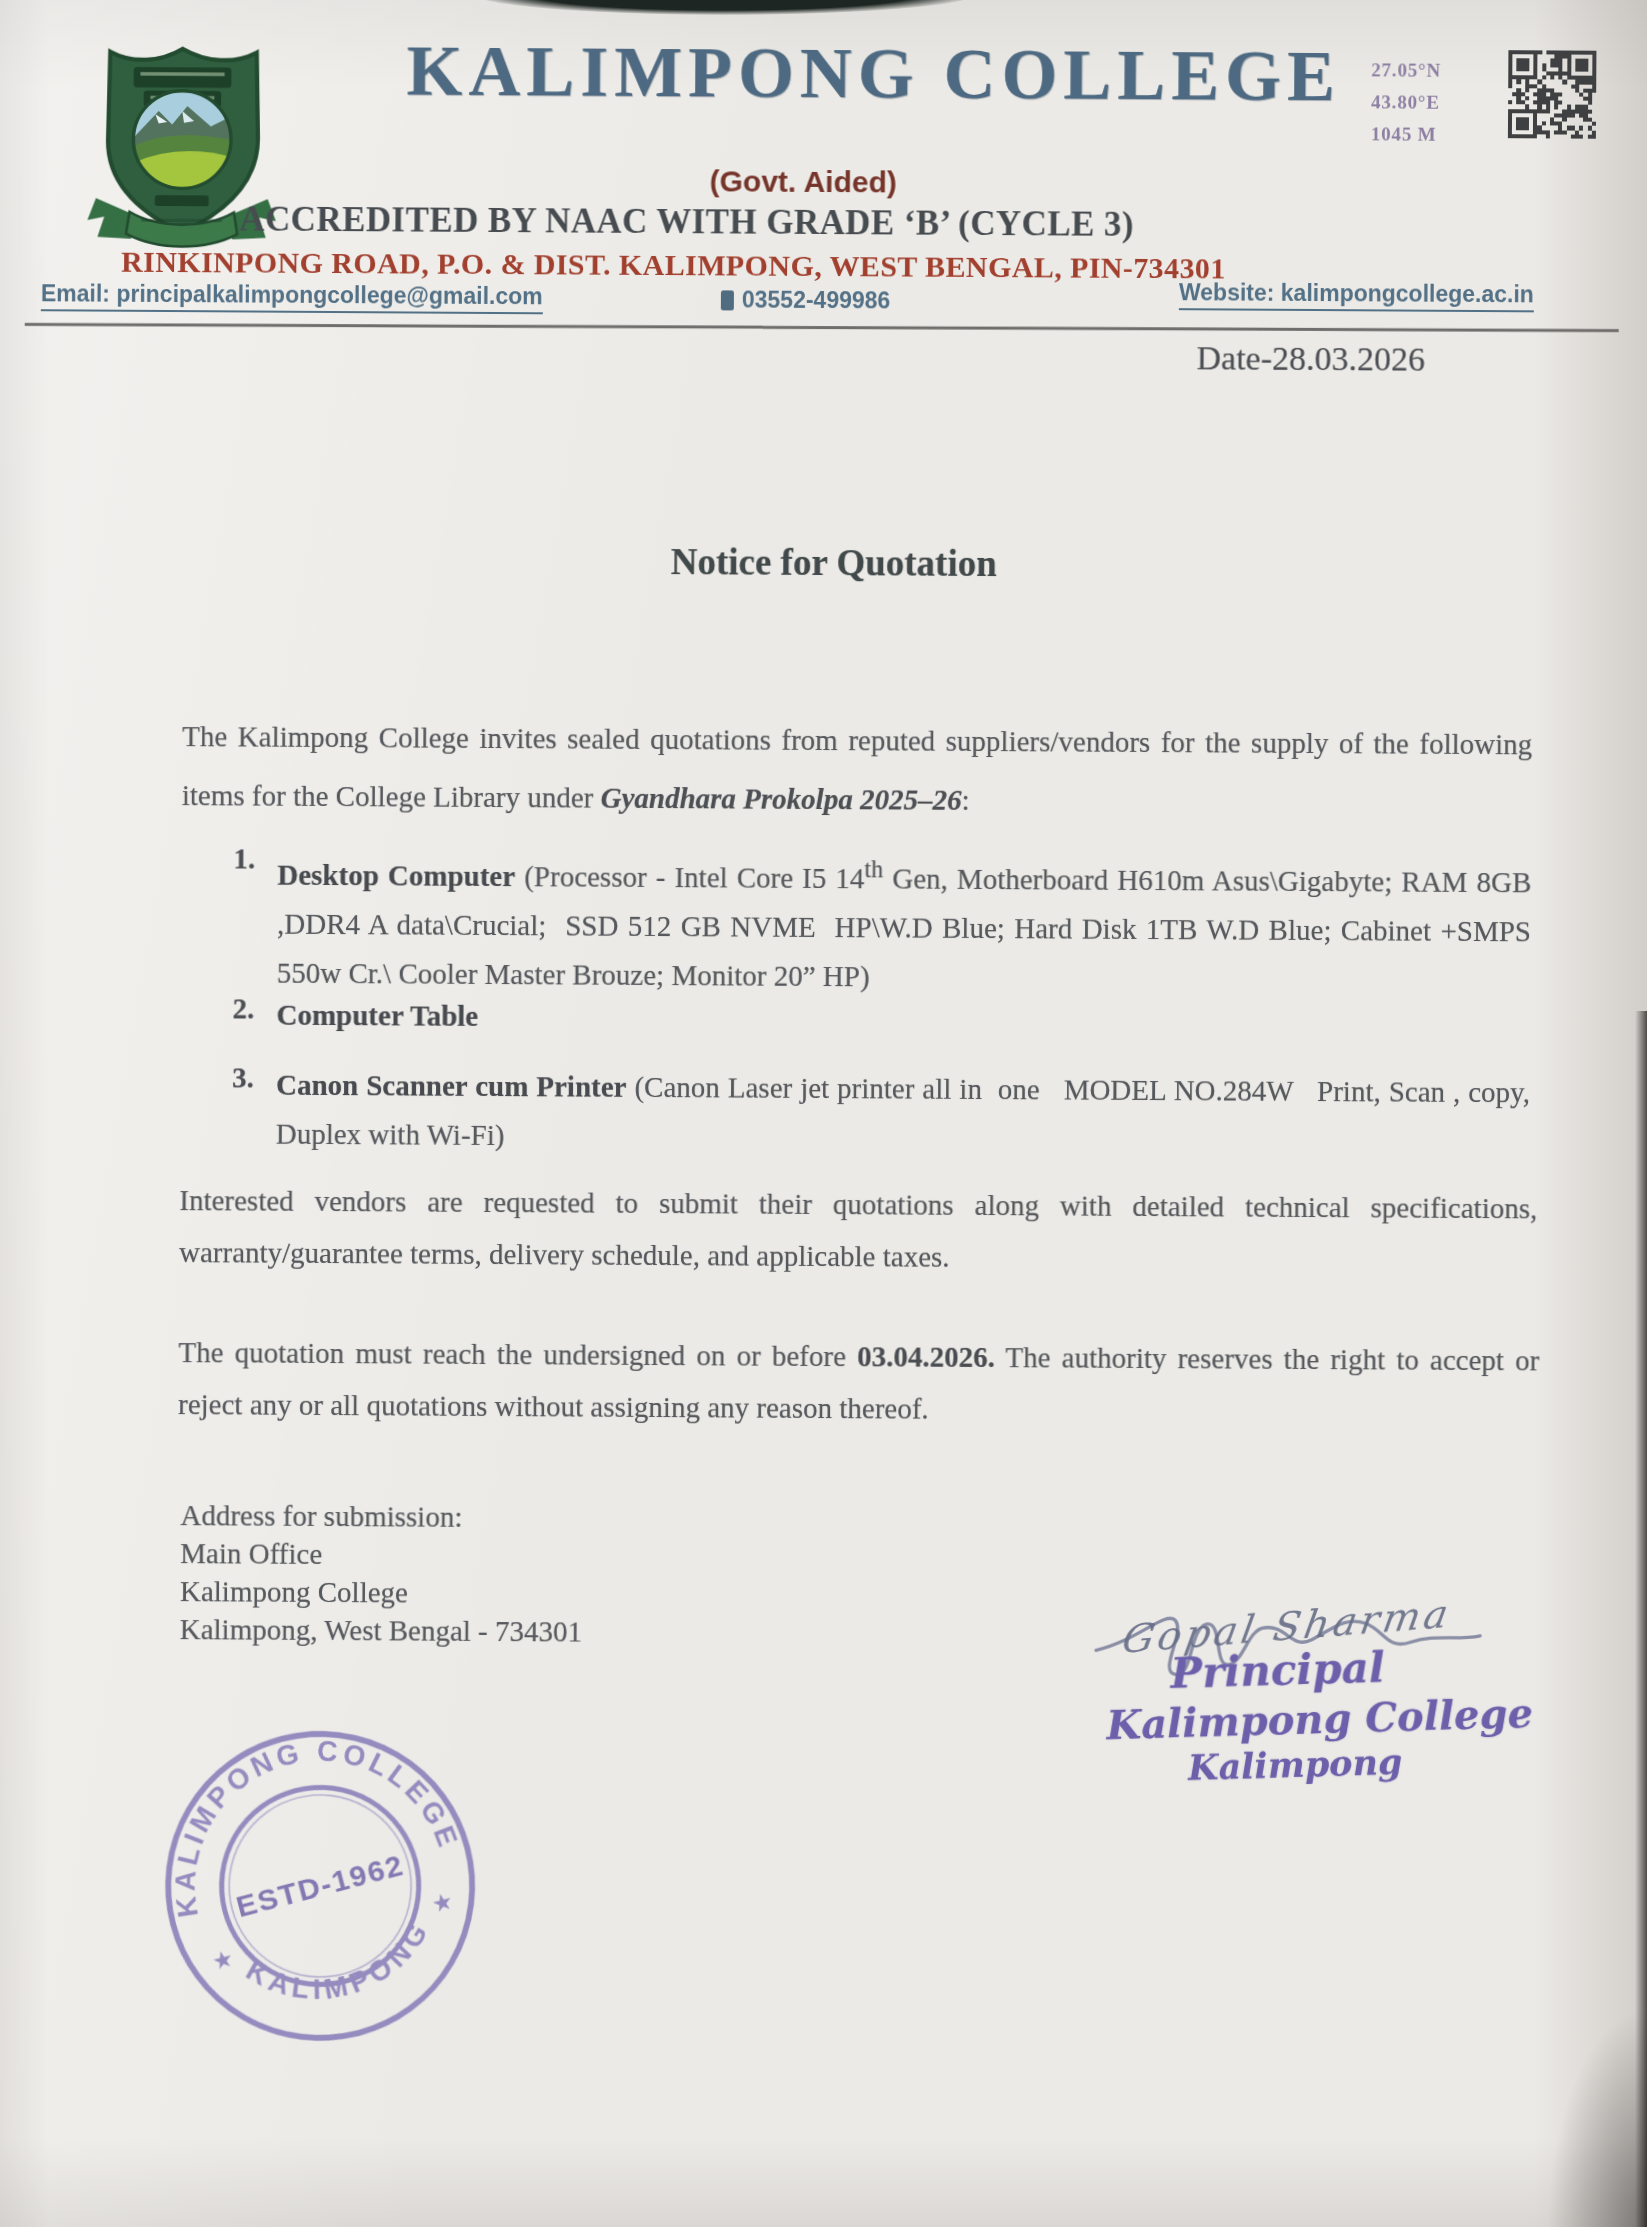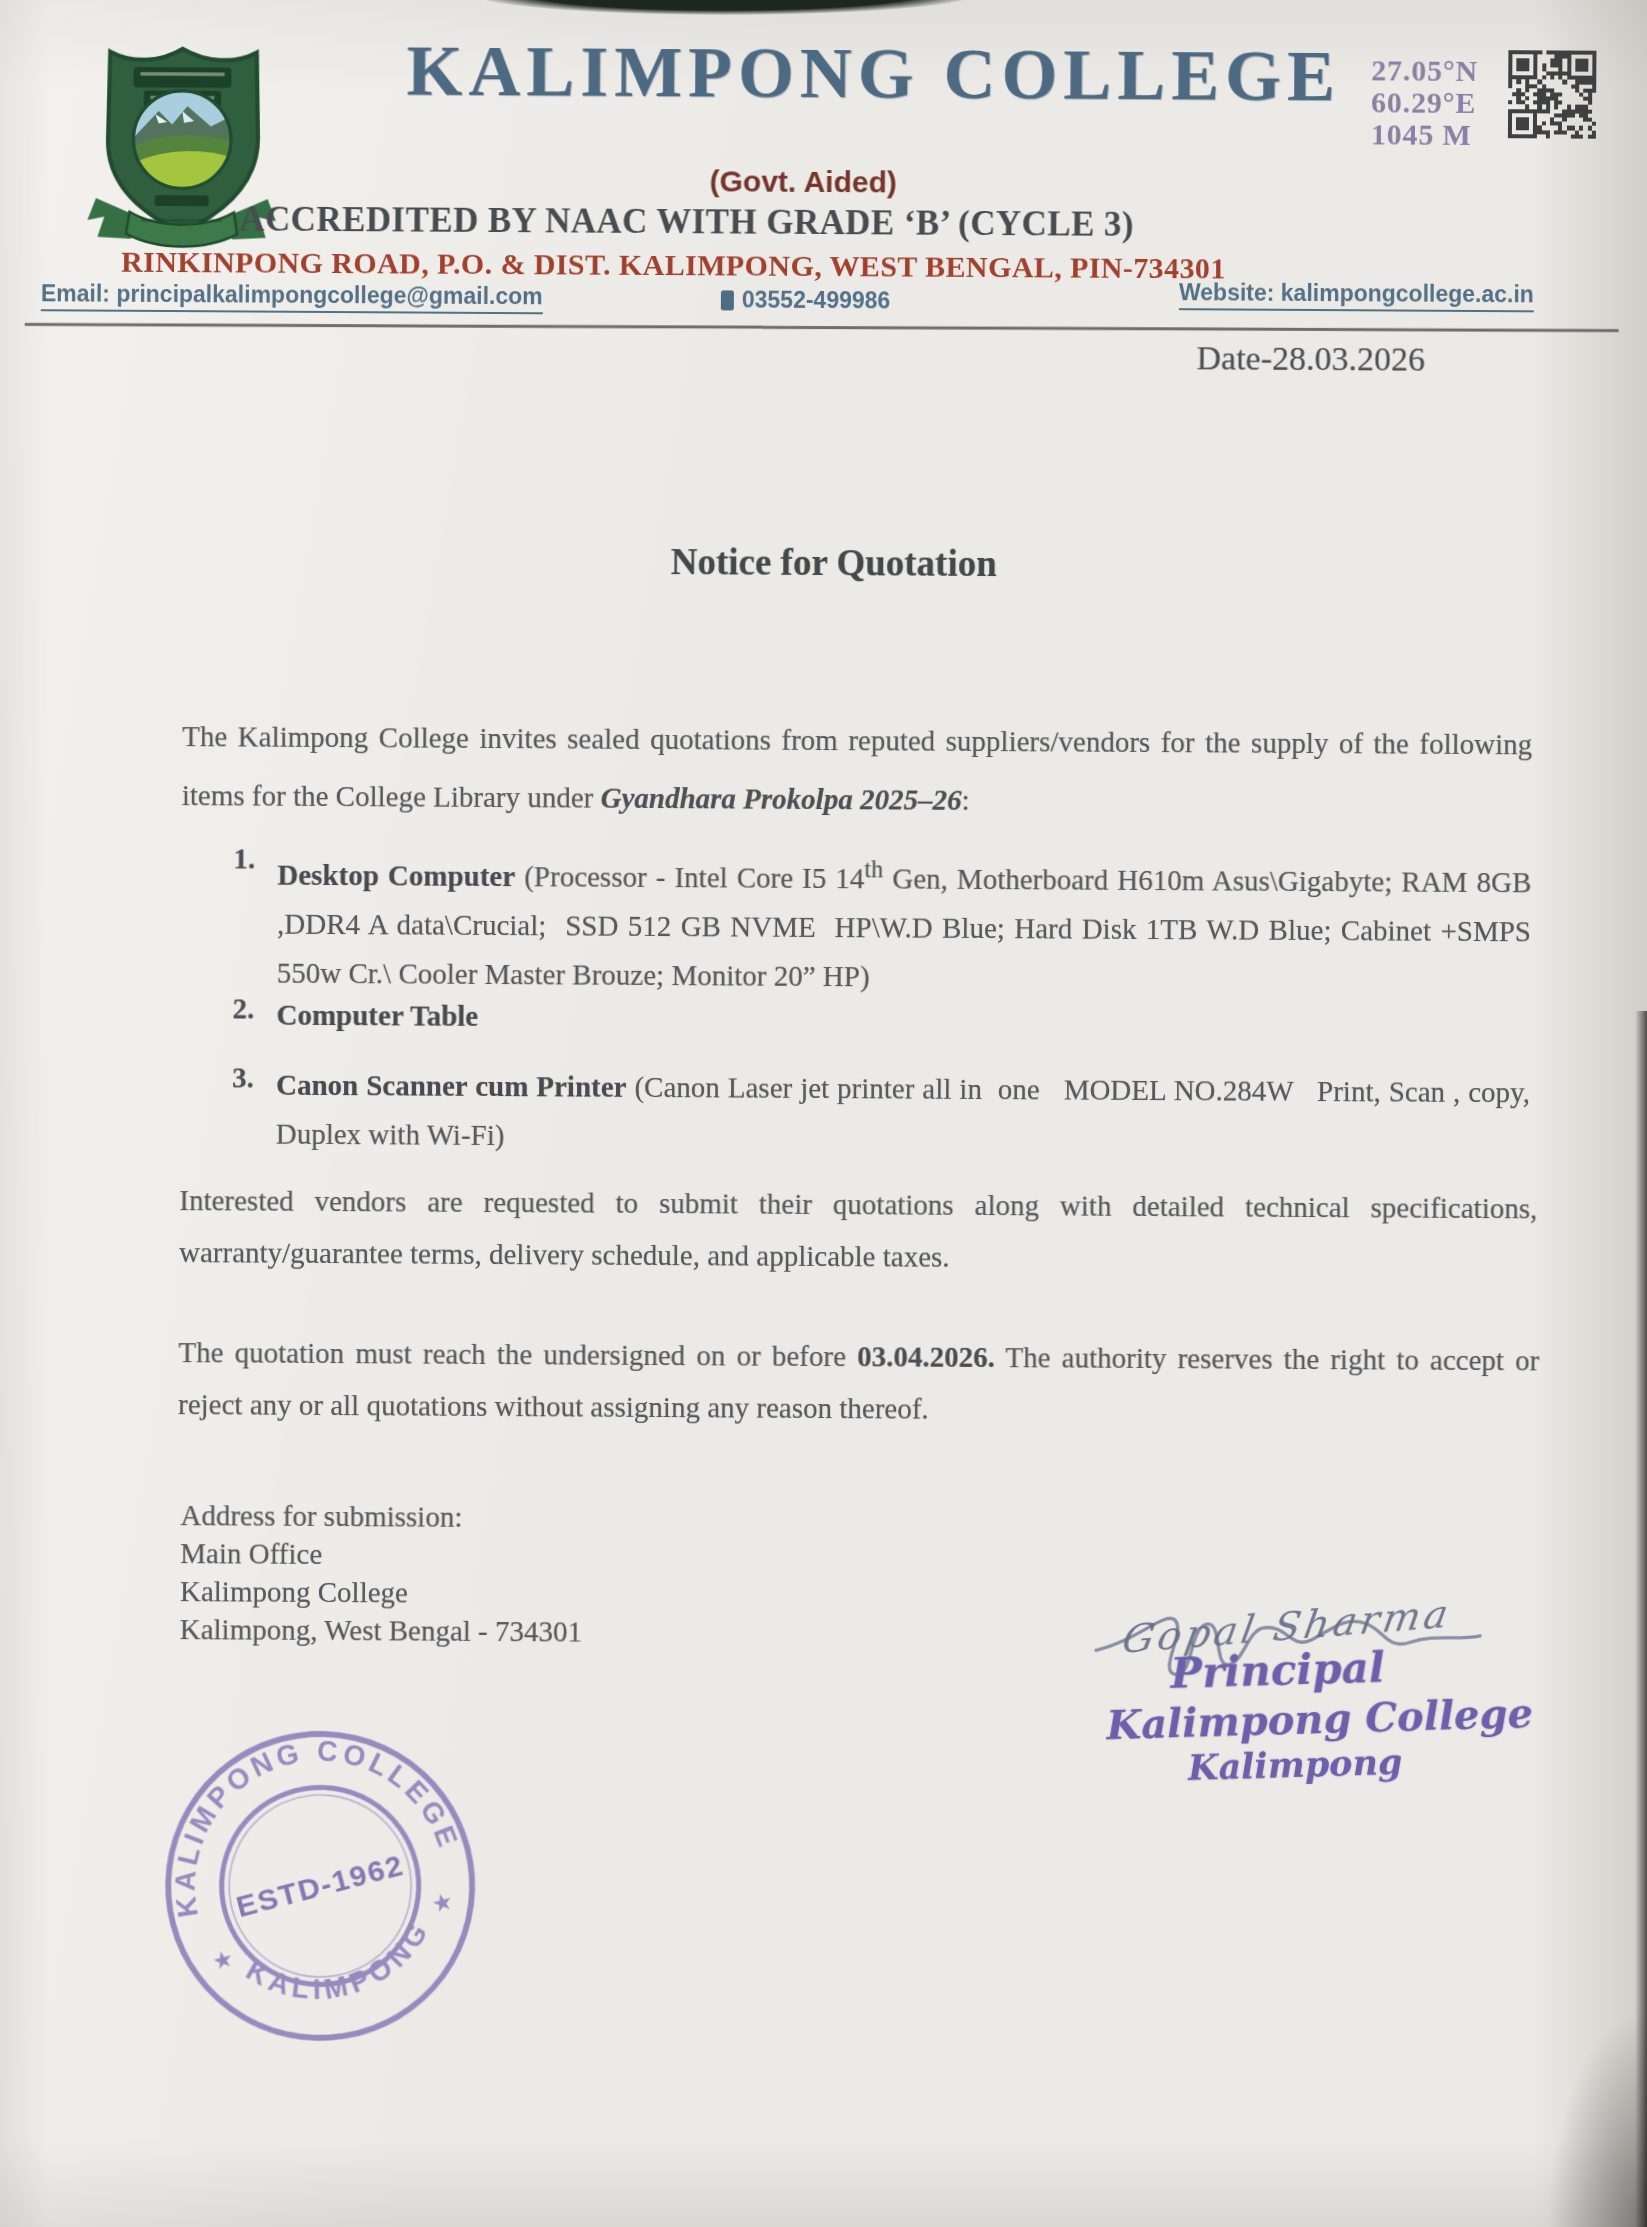--- a/index.html
+++ b/index.html
@@ -37,21 +37,21 @@
   .abs{position:absolute;}
   .nowrap{white-space:nowrap;}
   .soft{text-shadow:0 0 0.8px rgba(90,92,96,.5);}
 
   
   .college-name{
     left:362px;top:30px;width:1019px;text-align:center;
     font-size:72px;font-weight:bold;letter-spacing:5.9px;color:#4d6a82;
     text-shadow:0.8px 0.8px 0.8px rgba(40,60,80,.35);
   }
-  .coords{left:1369px;top:49px;color:#8d7fa3;font-weight:bold;font-size:30px;line-height:32px;letter-spacing:0.8px;}
+  .coords{left:1369px;top:49px;color:#8d7fa3;font-weight:bold;font-size:19px;line-height:32px;letter-spacing:0.8px;}
   .qr{left:1506px;top:44px;width:88px;height:88px;display:grid;grid-template-columns:repeat(21,1fr);grid-template-rows:repeat(21,1fr);}
   .qr div{background:transparent;}
   .qr div.on{background:#3f4042;}
   .govt{left:708px;top:163px;font-family:"Liberation Sans",sans-serif;font-size:30px;font-weight:bold;color:#76352a;}
   .naac{left:238px;top:201px;font-size:35px;font-weight:bold;color:#474c51;letter-spacing:0.4px;}
   .road{left:120px;top:247px;font-size:30px;font-weight:bold;color:#a2402f;letter-spacing:0.4px;}
   .contact{font-family:"Liberation Sans",sans-serif;font-weight:bold;font-size:23px;color:#527086;}
   .contact.u{border-bottom:2.5px solid #527086;padding-bottom:1.7px;}
   .phone-icon{display:inline-block;width:12.6px;height:20px;background:#4f6c80;border-radius:2.5px;margin-right:8.4px;vertical-align:-2.5px;}
   .rule{left:23.6px;top:324px;width:1594px;height:2.5px;background:#6f6e6c;transform:rotate(-0.12deg);}
@@ -120,21 +120,21 @@
     <path d="M58 206 L16 188 L6 214 L26 210 L18 234 L58 236 Z" fill="#356f44"></path>
     <path d="M178 206 L220 188 L230 214 L210 210 L218 234 L178 236 Z" fill="#356f44"></path>
     <path d="M56 204 C90 224 146 224 180 204 L184 230 C146 250 90 250 52 230 Z" fill="#3c7a4a" stroke="#224b2f" stroke-width="3"></path>
     <path d="M70 214 L166 214" stroke="#1d4029" stroke-width="4" opacity=".4"></path>
   </svg>
 
   <div class="abs college-name nowrap">KALIMPONG COLLEGE</div>
 
   <div class="abs coords nowrap">
     <div>27.05°N</div>
-    <div>60.29°E</div>
+    <div>43.80°E</div>
     <div>1045 M</div>
   </div>
 
   <div class="abs qr" id="qr">
       <div class="on"></div>
       <div class="on"></div>
       <div class="on"></div>
       <div class="on"></div>
       <div class="on"></div>
       <div class="on"></div>

